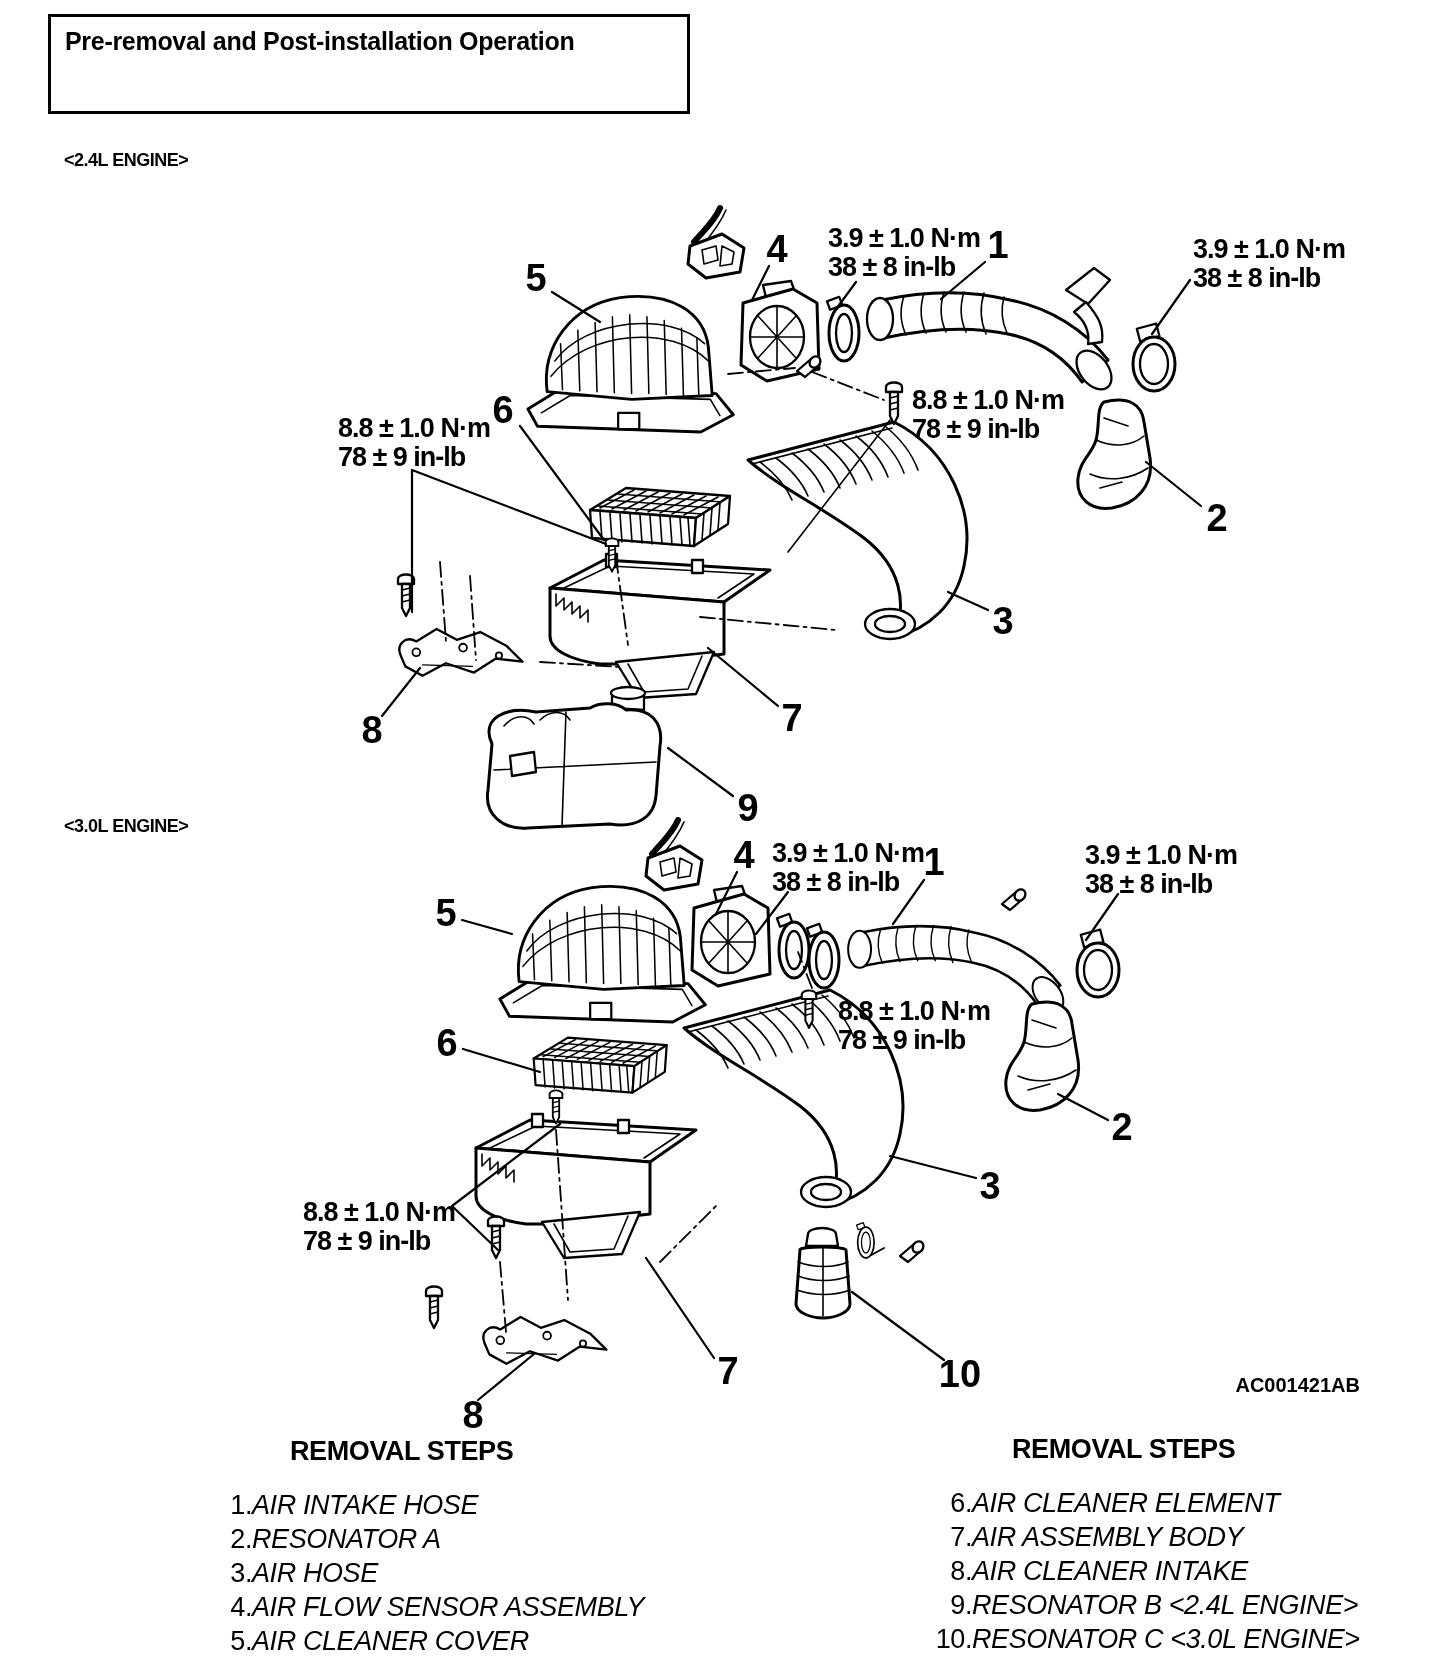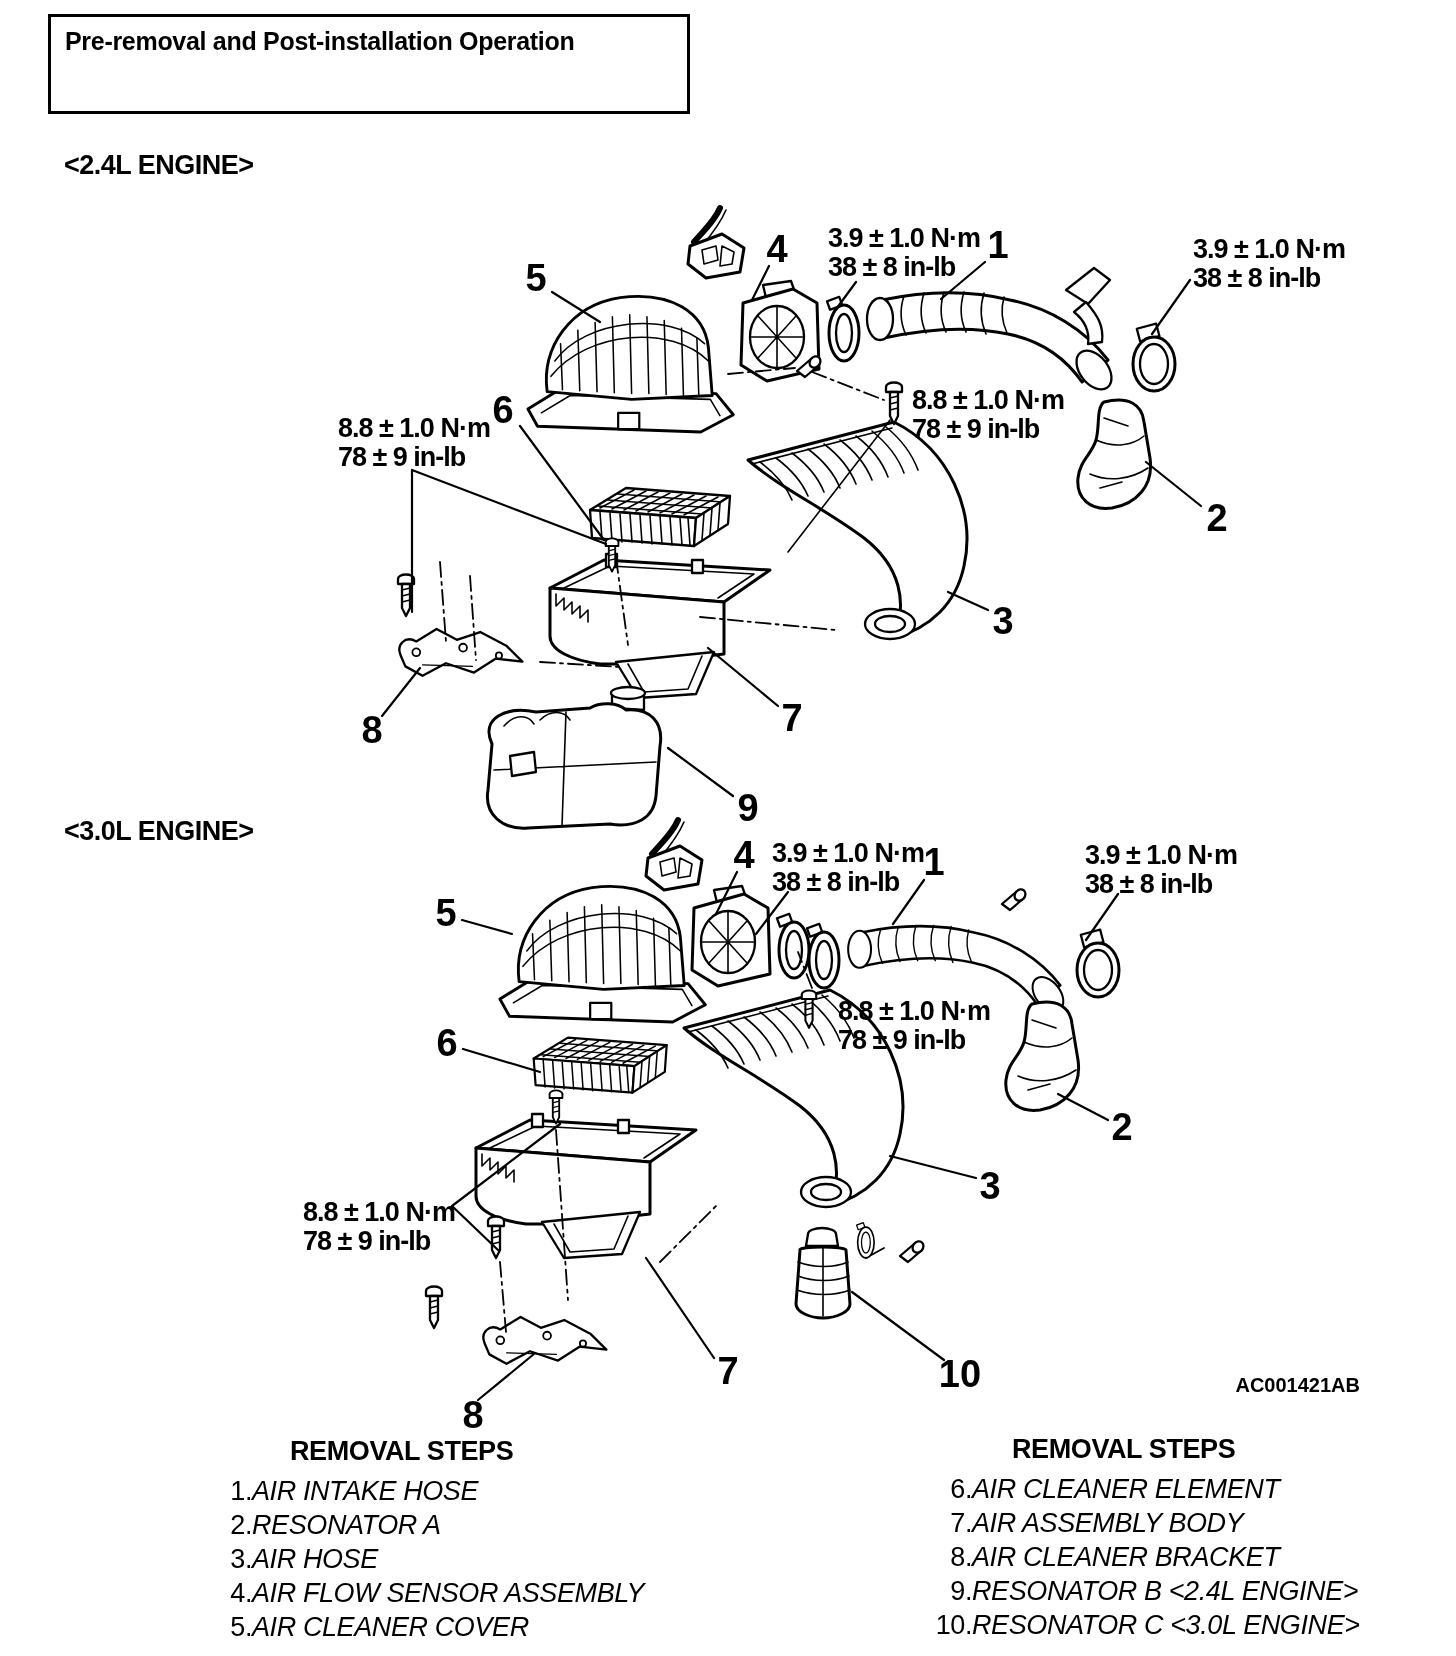--- a/index.html
+++ b/index.html
@@ -2,27 +2,27 @@
 <html><head>
 <meta charset="utf-8">
 <style>
   html,body{margin:0;padding:0;background:#e8e8e8;}
   .page{position:relative;width:1456px;height:1656px;background:#ffffff;overflow:hidden;
         font-family:"Liberation Sans","DejaVu Sans",sans-serif;color:#000;}
   .hdrbox{position:absolute;left:48px;top:14px;width:642px;height:100px;
           border:3px solid #000;background:#fff;padding:10px 14px;box-sizing:border-box;}
   .hb1{font-size:25px;font-weight:700;letter-spacing:-0.3px;}
   .hb2{font-size:25px;font-weight:400;margin-top:3px;letter-spacing:-0.3px;}
-  .engine{position:absolute;left:64px;font-size:27px;font-weight:700;letter-spacing:-0.5px;}
+  .engine{position:absolute;left:64px;font-size:18px;font-weight:700;letter-spacing:-0.5px;}
   .e24{top:150px;}
   .e30{top:816px;}
   .figcode{position:absolute;left:1160px;top:1374px;width:200px;text-align:right;
            font-size:20px;font-weight:700;}
   .steps{position:absolute;font-size:27px;line-height:34px;letter-spacing:-0.4px;}
-  .steps .shead{font-weight:700;margin-bottom:6px;}
+  .steps .shead{font-weight:700;margin-bottom:20px;}
   .srow{display:flex;}
   .snum{width:42px;text-align:right;flex:none;}
   .slbl{white-space:nowrap;font-style:italic;}
   .stepsL{left:210px;top:1434px;}
   .stepsL .shead{margin-left:80px;}
   .stepsR{left:930px;top:1432px;}
   .stepsR .shead{margin-left:82px;}
   svg.art{position:absolute;left:0;top:0;}
   svg .o{stroke:#000;stroke-width:3;fill:#fff;stroke-linejoin:round;stroke-linecap:round;}
   svg .m{stroke:#000;stroke-width:2.3;fill:#fff;stroke-linejoin:round;stroke-linecap:round;}
@@ -345,21 +345,21 @@
     <div class="srow">
       <span class="snum">6.</span>
       <span class="slbl">AIR CLEANER ELEMENT</span>
     </div>
     <div class="srow">
       <span class="snum">7.</span>
       <span class="slbl">AIR ASSEMBLY BODY</span>
     </div>
     <div class="srow">
       <span class="snum">8.</span>
-      <span class="slbl">AIR CLEANER BRACKET</span>
+      <span class="slbl">AIR CLEANER INTAKE</span>
     </div>
     <div class="srow">
       <span class="snum">9.</span>
       <span class="slbl">RESONATOR B &lt;2.4L ENGINE&gt;</span>
     </div>
     <div class="srow">
       <span class="snum">10.</span>
       <span class="slbl">RESONATOR C &lt;3.0L ENGINE&gt;</span>
     </div>
   </div>

